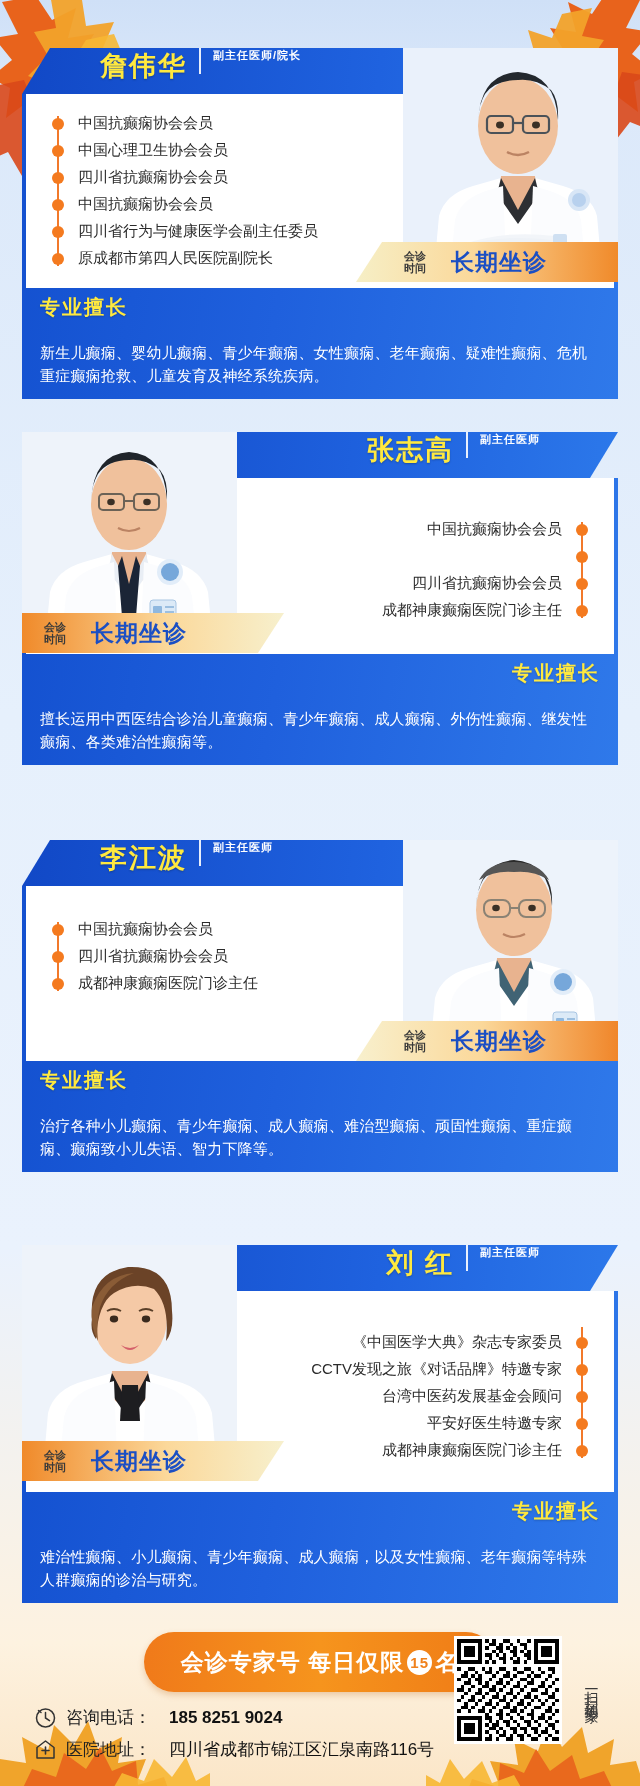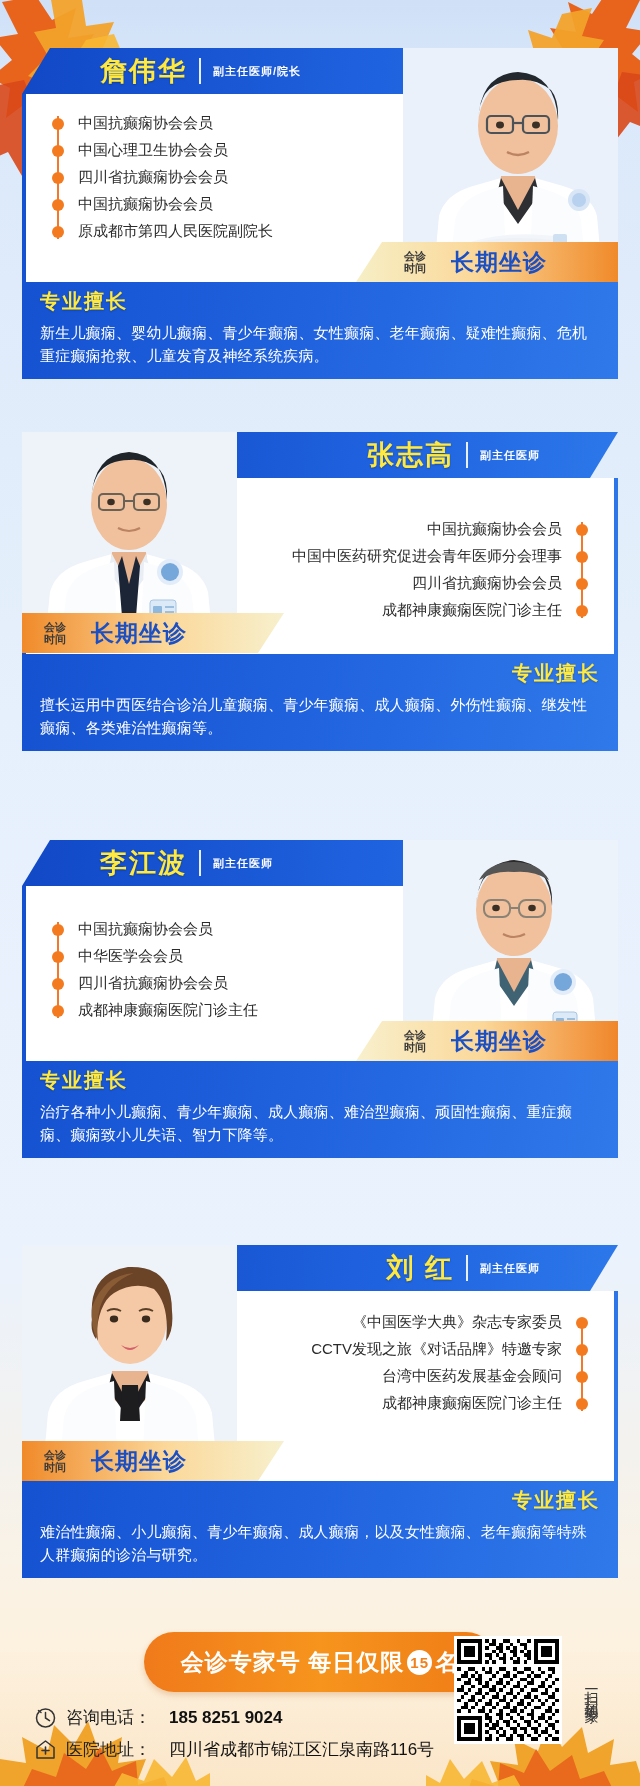--- a/index.html
+++ b/index.html
@@ -17,21 +17,21 @@
   .rb { bottom:-10px; right:-16px; }
 
   
   .card { position:absolute; left:22px; width:596px; }
   .card-body {
     position:relative;
     background:linear-gradient(100deg,#1350cf 0%,#1f60dd 45%,#2f79ea 100%);
   }
   
   .name-bar {
-    position:relative; height:46px; display:flex; align-items:center;
+    position:relative; height:46px; display:flex; align-items:flex-start;
     background:linear-gradient(95deg,#1148c6 0%,#1f62df 60%,#2c78ea 100%);
   }
   .name-bar.left-cut { clip-path:polygon(28px 0,100% 0,100% 100%,0 100%); padding-left:78px; }
   .name-bar.right-cut { clip-path:polygon(0 0,100% 0,calc(100% - 28px) 100%,0 100%); justify-content:flex-end; padding-right:78px; }
   .doc-name {
     color:#ffe93f; font-size:27px; font-weight:bold; letter-spacing:2px;
     text-shadow:0 1px 2px rgba(0,0,0,.25);
   }
   .name-div { width:2px; height:26px; background:#fff; margin:0 12px; opacity:.9; }
   .doc-title { color:#ffffff; font-size:11px; font-weight:bold; letter-spacing:1px; }
@@ -70,21 +70,21 @@
     background:linear-gradient(90deg,#f08a2a 0%,#fbd89a 55%,#f7f0cd 100%);
     clip-path:polygon(0 0,100% 0,calc(100% - 26px) 100%,0 100%); padding-left:22px; padding-right:48px;
   }
   .rb-label { font-size:11px; line-height:12px; color:#3a3a3a; font-weight:bold; text-align:center; margin-right:9px; }
   .rb-main { font-size:23px; font-weight:bold; color:#1b4fc4; letter-spacing:1px; }
 
   
   .spec-wrap { position:relative; padding:6px 18px 12px 18px; }
   .spec-head { font-size:20px; font-weight:bold; color:#ffe93f; letter-spacing:2px; text-shadow:0 1px 2px rgba(0,0,0,.2); }
   .spec-head.right { text-align:right; }
-  .spec-txt { margin-top:7px; font-size:15px; line-height:1.5; color:#ffffff; letter-spacing:.2px; }
+  .spec-txt { margin-top:21px; font-size:15px; line-height:1.5; color:#ffffff; letter-spacing:.2px; }
 
   
   .footer { position:absolute; left:0; width:640px; }
   .cta {
     margin:0 auto; width:352px; height:60px; border-radius:30px;
     background:linear-gradient(90deg,#f07a1a 0%,#f6941d 50%,#ef7a16 100%);
     display:flex; align-items:center; justify-content:center;
     box-shadow:0 3px 6px rgba(190,100,20,.28);
   }
   .cta-txt { color:#fff; font-size:23px; font-weight:bold; letter-spacing:1px; display:flex; align-items:center; }
@@ -169,20 +169,24 @@
             <span class="dot"></span>
             <span class="cred-txt">中国心理卫生协会会员</span>
           </div>
           <div class="cred-row">
             <span class="dot"></span>
             <span class="cred-txt">四川省抗癫痫协会会员</span>
           </div>
           <div class="cred-row">
             <span class="dot"></span>
             <span class="cred-txt">中国抗癫痫协会会员</span>
+          </div>
+          <div class="cred-row">
+            <span class="dot"></span>
+            <span class="cred-txt">四川省行为与健康医学会副主任委员</span>
           </div>
           <div class="cred-row">
             <span class="dot"></span>
             <span class="cred-txt">原成都市第四人民医院副院长</span>
           </div>
         </div>
       </div>
     </div>
     <div class="spec-wrap">
       <div class="spec-head">专业擅长</div>
@@ -234,21 +238,20 @@
   <div class="card-body">
     <div class="panel" style="min-height:175px;">
       <div class="panel-inner">
         <div class="creds rgt" style="padding-top:38px;padding-bottom:30px;">
           <div class="rail" style="top:44px;bottom:36px;"></div>
           <div class="cred-row">
             <span class="cred-txt">中国抗癫痫协会会员</span>
             <span class="dot"></span>
           </div>
           <div class="cred-row">
-            <span class="cred-txt">中国中医药研究促进会青年医师分会理事</span>
             <span class="dot"></span>
           </div>
           <div class="cred-row">
             <span class="cred-txt">四川省抗癫痫协会会员</span>
             <span class="dot"></span>
           </div>
           <div class="cred-row">
             <span class="cred-txt">成都神康癫痫医院门诊主任</span>
             <span class="dot"></span>
           </div>
@@ -309,24 +312,20 @@
     <div class="panel" style="min-height:175px;">
       <div class="panel-inner">
         <div class="creds lft" style="padding-top:30px;padding-bottom:30px;">
           <div class="rail" style="top:36px;bottom:36px;"></div>
           <div class="cred-row">
             <span class="dot"></span>
             <span class="cred-txt">中国抗癫痫协会会员</span>
           </div>
           <div class="cred-row">
             <span class="dot"></span>
-            <span class="cred-txt">中华医学会会员</span>
-          </div>
-          <div class="cred-row">
-            <span class="dot"></span>
             <span class="cred-txt">四川省抗癫痫协会会员</span>
           </div>
           <div class="cred-row">
             <span class="dot"></span>
             <span class="cred-txt">成都神康癫痫医院门诊主任</span>
           </div>
         </div>
       </div>
     </div>
     <div class="spec-wrap">
@@ -374,32 +373,36 @@
 
 <div class="card" style="top:1245px;">
   <div class="name-bar right-cut">
     <span class="doc-name">刘 红</span>
     <span class="name-div"></span>
     <span class="doc-title">副主任医师</span>
   </div>
   <div class="card-body">
     <div class="panel" style="min-height:190px;">
       <div class="panel-inner">
-        <div class="creds rgt" style="padding-top:18px;padding-bottom:28px;">
+        <div class="creds rgt" style="padding-top:38px;padding-bottom:28px;">
           <div class="rail" style="top:36px;bottom:34px;"></div>
           <div class="cred-row">
             <span class="cred-txt">《中国医学大典》杂志专家委员</span>
             <span class="dot"></span>
           </div>
           <div class="cred-row">
             <span class="cred-txt">CCTV发现之旅《对话品牌》特邀专家</span>
             <span class="dot"></span>
           </div>
           <div class="cred-row">
             <span class="cred-txt">台湾中医药发展基金会顾问</span>
+            <span class="dot"></span>
+          </div>
+          <div class="cred-row">
+            <span class="cred-txt">平安好医生特邀专家</span>
             <span class="dot"></span>
           </div>
           <div class="cred-row">
             <span class="cred-txt">成都神康癫痫医院门诊主任</span>
             <span class="dot"></span>
           </div>
         </div>
       </div>
     </div>
     <div class="spec-wrap">

